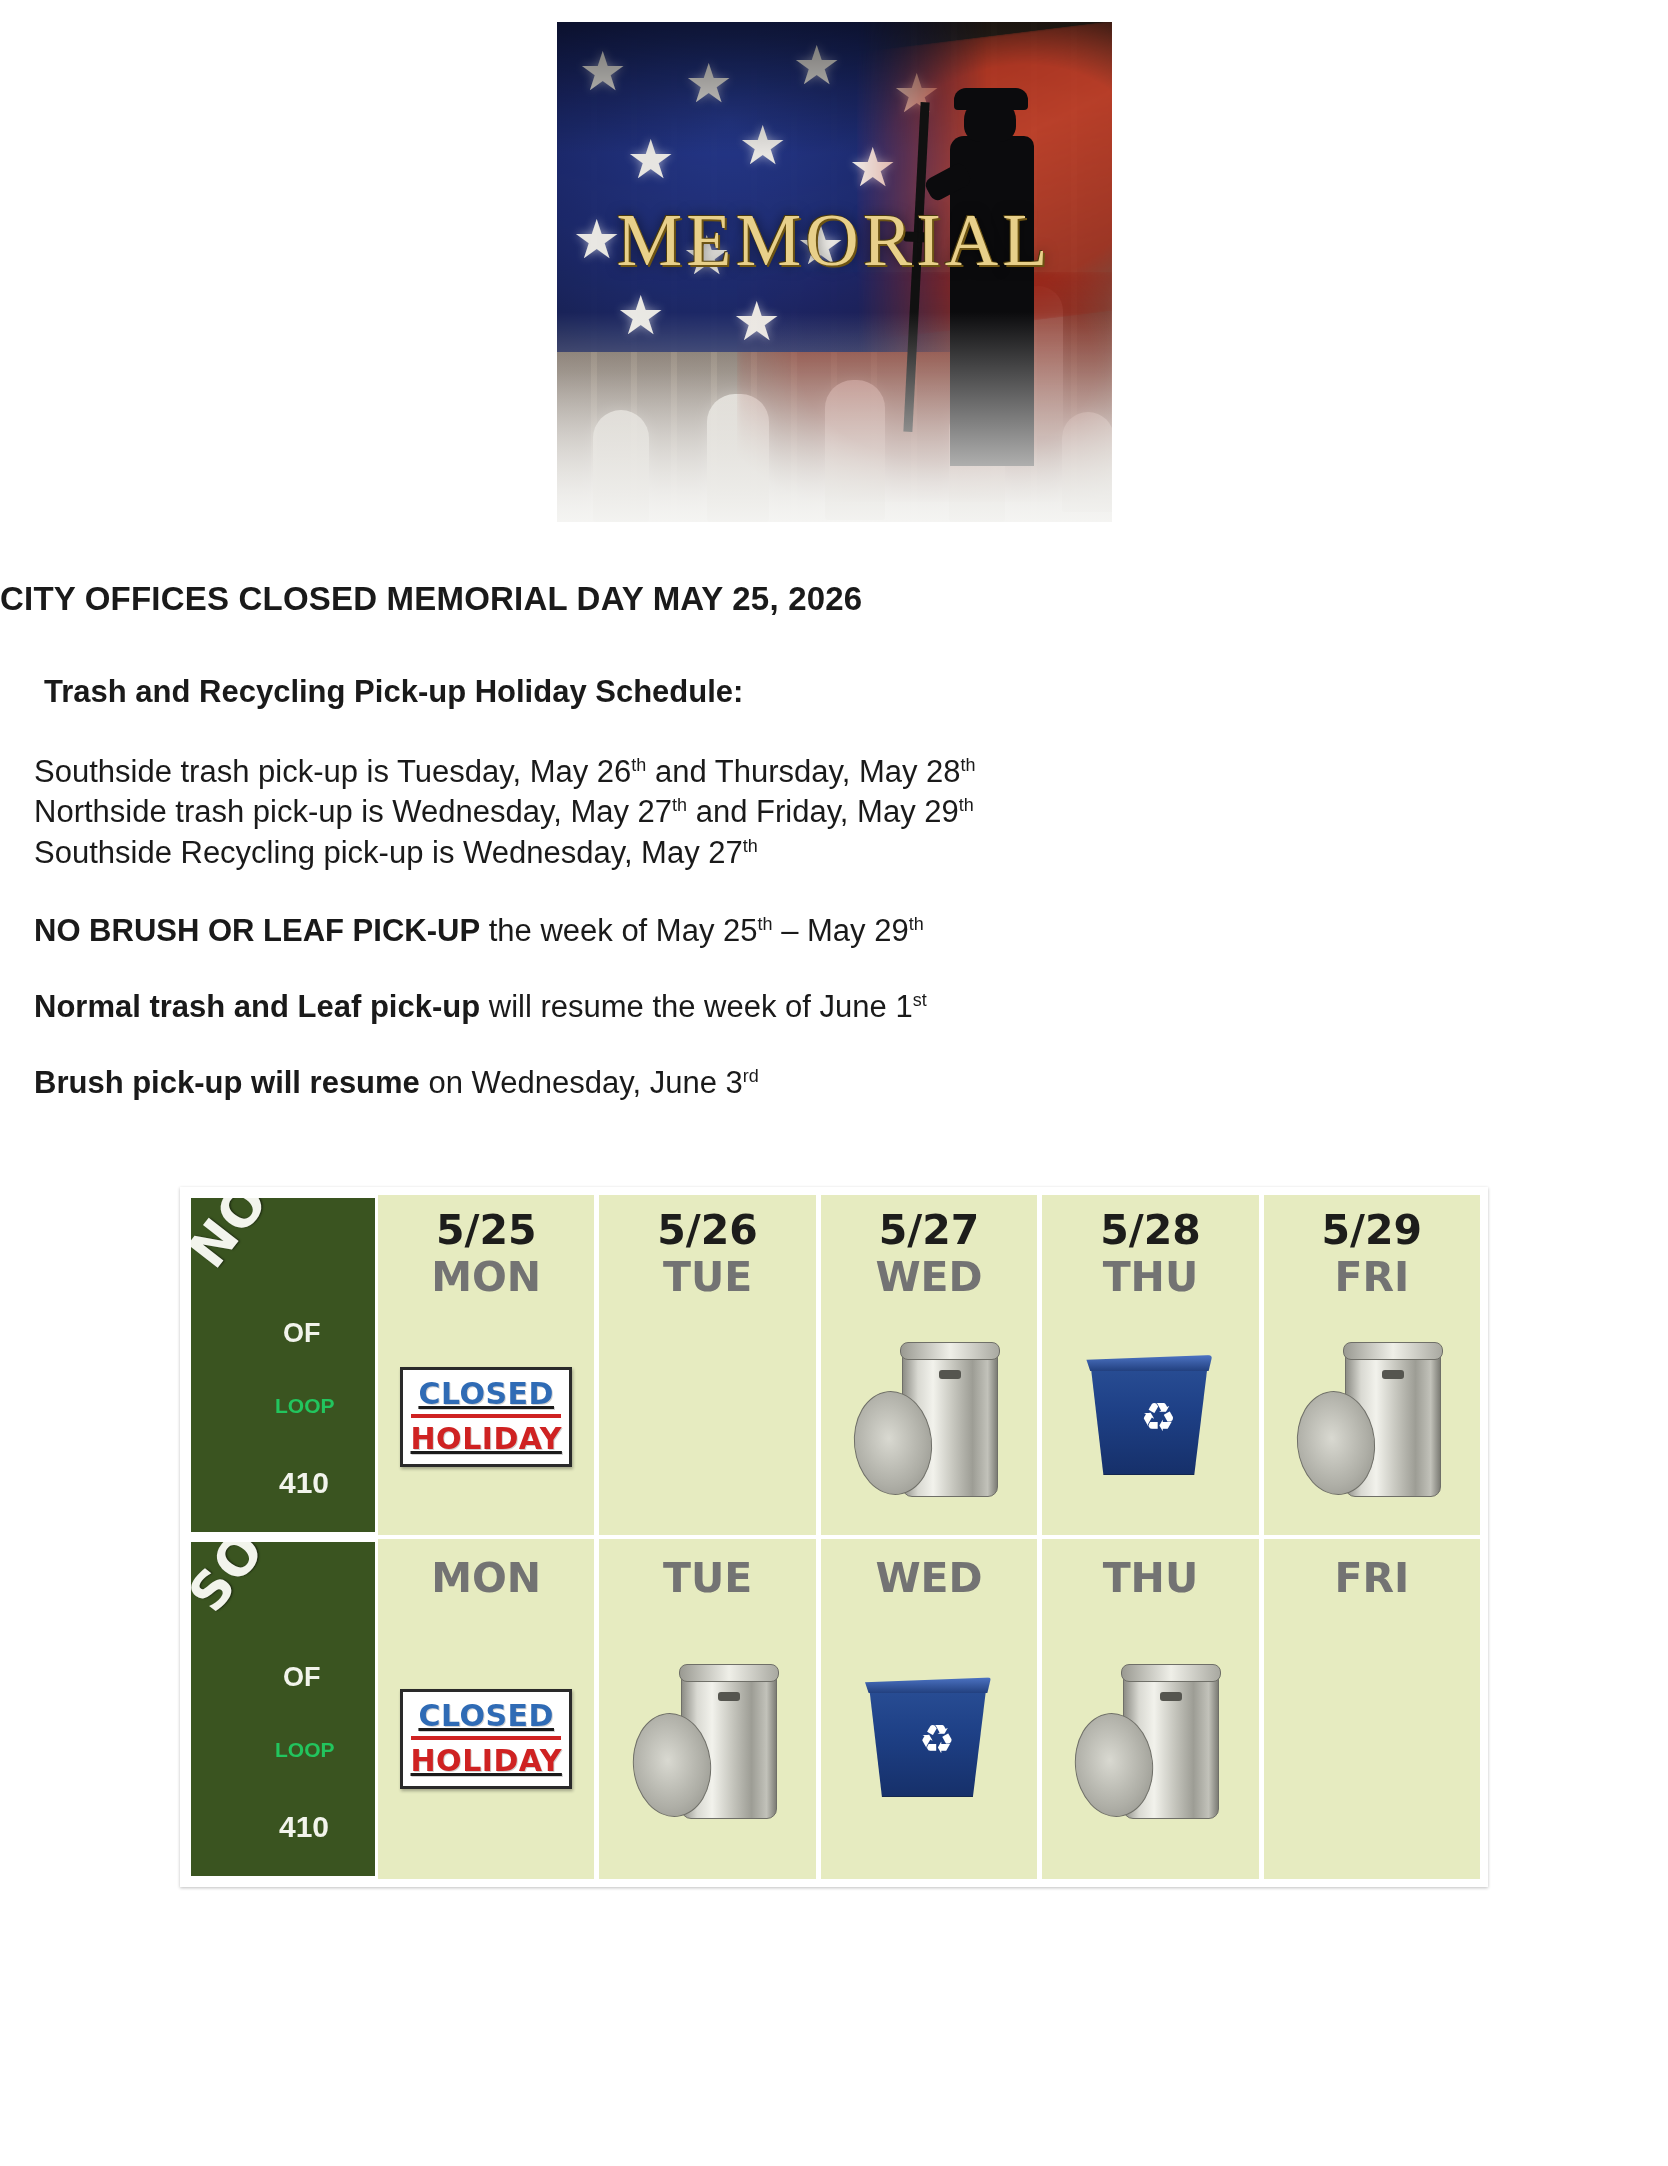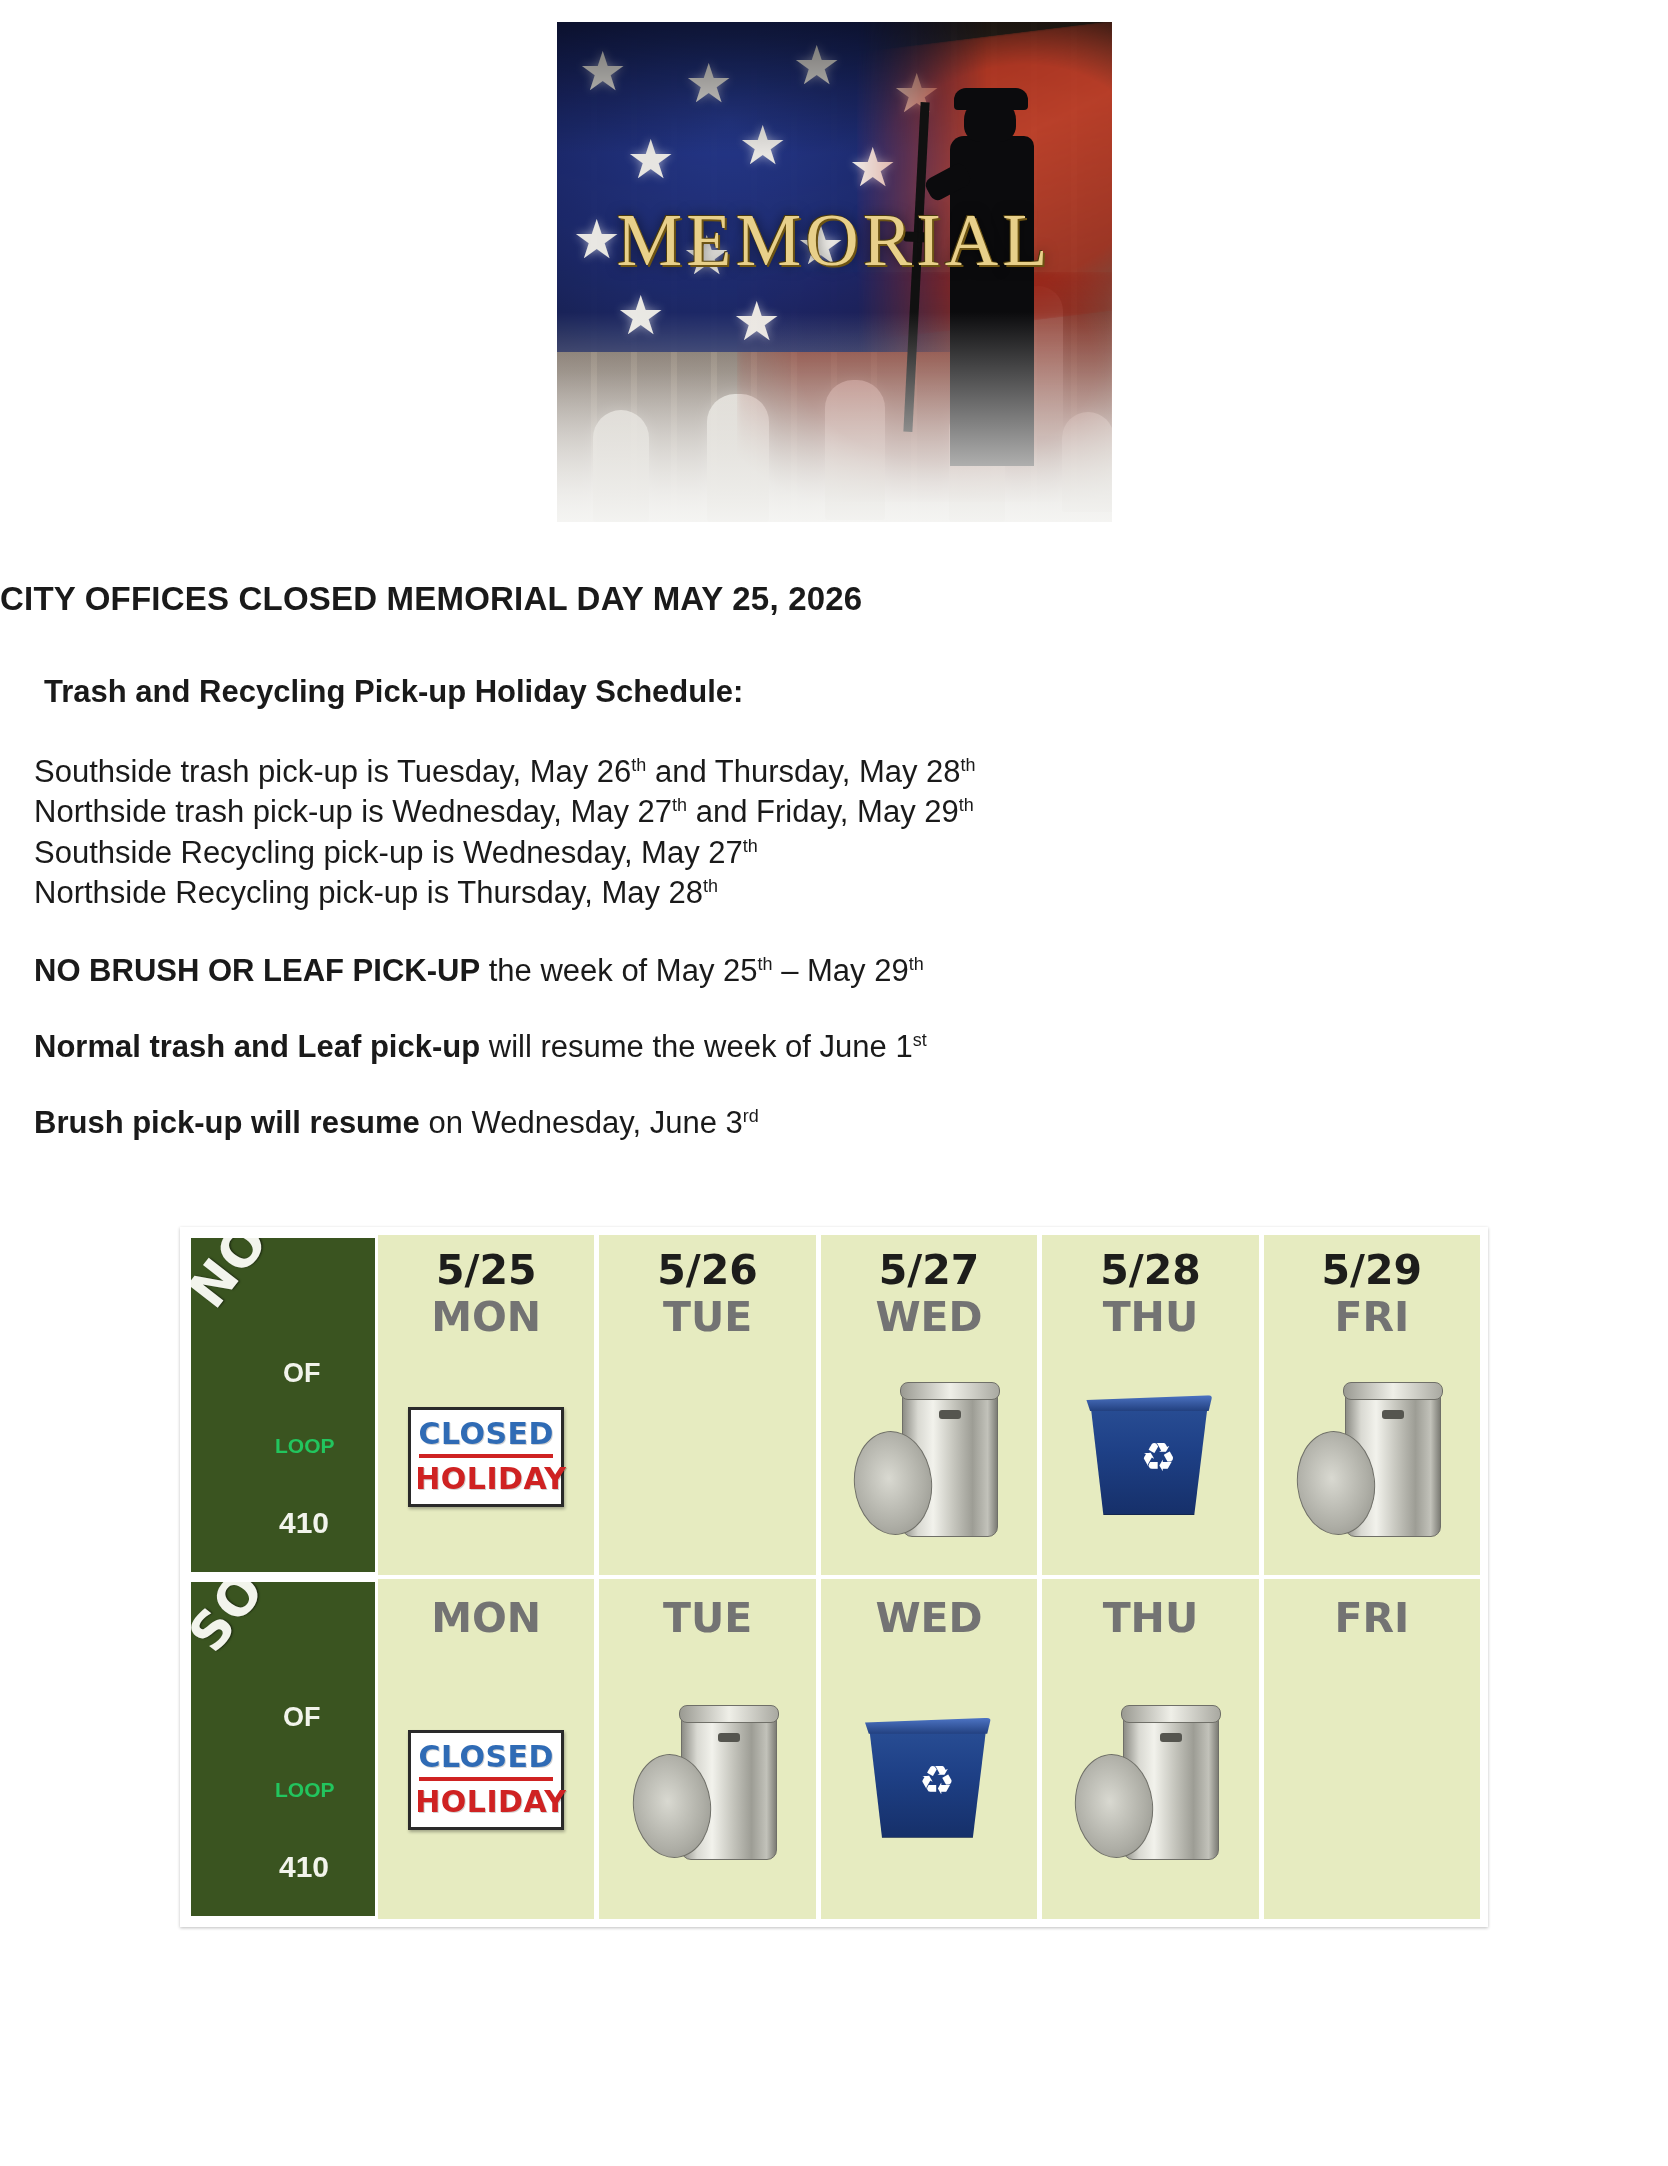--- a/index.html
+++ b/index.html
@@ -155,23 +155,24 @@
     font-weight:bold; font-size:41px; color:#1d1d1b; line-height:1.05;
   }
   .cell .dow {
     font-family:"DejaVu Sans", sans-serif;
     font-weight:bold; font-size:41px; color:#737373; margin-top:4px; line-height:1.05;
   }
   .icon-slot { flex:1; width:100%; display:flex; align-items:center; justify-content:center; }
 
   
   .sign {
-    width:156px; background:#ffffff; border:3px solid #2a2a2a;
+    width:172px; background:#ffffff; border:3px solid #2a2a2a;
     padding:6px 4px 8px 4px; text-align:center;
     box-shadow:1px 2px 3px rgba(0,0,0,.3);
+    text-decoration:underline;
   }
   .sign .closed {
     font-family:"DejaVu Sans", sans-serif;
     font-weight:bold; font-size:30px; color:#2f6bb5;
     letter-spacing:.5px; text-shadow:1px 1px 0 rgba(0,0,0,.18);
   }
   .sign .rule { height:4px; background:#cf2222; margin:3px 4px 3px 4px; }
   .sign .holiday {
     font-family:"DejaVu Sans", sans-serif;
     font-weight:bold; font-size:30px; color:#cf2222;
@@ -279,23 +280,20 @@
 <div class="body-text lines">
   <div class="ln">
     <span>Southside trash pick-up is Tuesday, May 26</span><sup>th</sup><span> and Thursday, May 28</span><sup>th</sup>
   </div>
   <div class="ln">
     <span>Northside trash pick-up is Wednesday, May 27</span><sup>th</sup><span> and Friday, May 29</span><sup>th</sup>
   </div>
   <div class="ln">
     <span>Southside Recycling pick-up is Wednesday, May 27</span><sup>th</sup>
   </div>
-  <div class="ln">
-    <span>Northside Recycling pick-up is Thursday, May 28</span><sup>th</sup>
-  </div>
 </div>
 
 <div class="para">
   <b>NO BRUSH OR LEAF PICK-UP</b><span> the week of May 25</span><sup>th</sup><span> – May 29</span><sup>th</sup>
 </div>
 
 <div class="para">
   <b>Normal trash and Leaf pick-up</b><span> will resume the week of June 1</span><sup>st</sup>
 </div>
 

